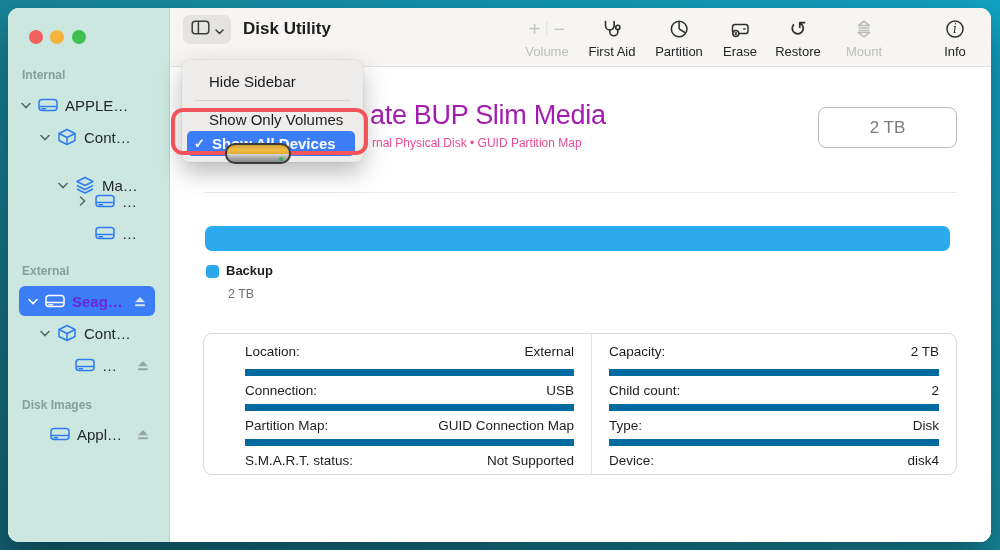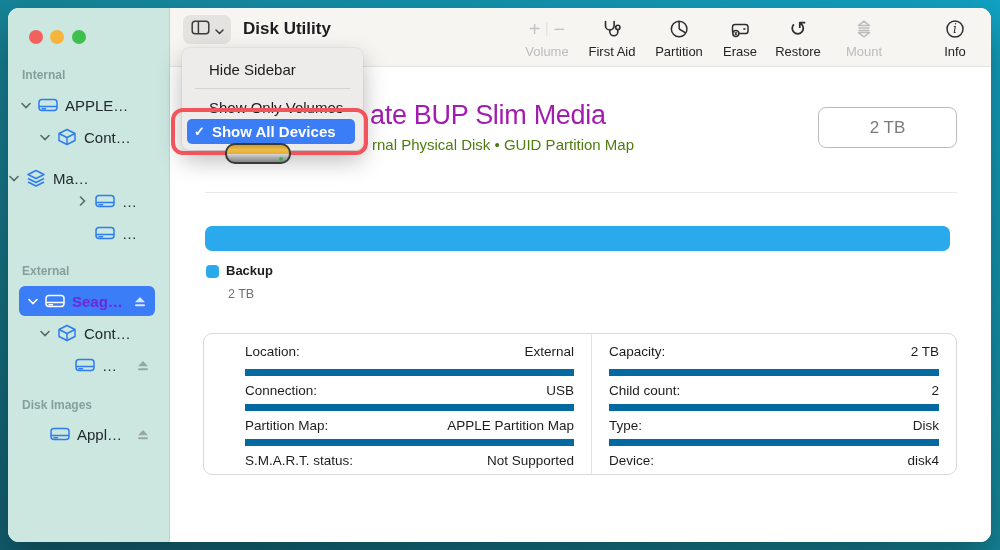--- a/index.html
+++ b/index.html
@@ -43,42 +43,42 @@
   .tb-btn.disabled .tb-label { color:#bcbcbe; }
   .vol-icons { display:flex; align-items:center; gap:6px; color:#c4c4c6;
     font-size:20px; line-height:20px; }
   .vol-div { width:1px; height:14px; background:#dcdcdc; }
   .glyph-restore { font-size:21px; color:#2e2e30; line-height:22px; }
 
   
   .content { position:absolute; left:162px; top:59px; right:0; bottom:0; background:#fff; }
   .dev-title { position:absolute; left:200px; top:33px; font-size:27px; font-weight:400;
     color:#a21caf; letter-spacing:-.3px; white-space:nowrap; }
-  .dev-sub { position:absolute; left:202px; top:69px; font-size:15px; color:#4d7c0f; white-space:nowrap; }
+  .dev-sub { position:absolute; left:202px; top:69px; font-size:12px; color:#ec4899; white-space:nowrap; }
   .badge { position:absolute; left:648px; top:40px; width:139px; height:41px;
     border:1.5px solid #bcbcc0; border-radius:8px; display:flex; align-items:center;
     justify-content:center; font-size:17px; color:#7b7b80; background:#fff; }
   .sep-line { position:absolute; left:35px; top:125px; width:752px; height:1px; background:#e9e9e9; }
   .cap-bar { position:absolute; left:35px; top:159px; width:745px; height:25px;
     background:#2aa9ec; border-radius:7px; }
   .legend-swatch { position:absolute; left:36px; top:198px; width:13px; height:13px;
     border-radius:4px; background:#2aa9ec; }
   .legend-name { position:absolute; left:56px; top:196px; font-size:13px; font-weight:700; color:#1d1d1f; }
   .legend-size { position:absolute; left:58px; top:220px; font-size:12.5px; color:#6e6e73; }
   .detail-table { position:absolute; left:33px; top:266px; width:754px;
     border:1px solid #d9d9de; border-radius:9px; background:#fff; display:flex;padding-left:24px; }
   .d-col { flex:1 1 50%; }
   .d-col.left { border-right:1px solid #e3e3e6; }
   .d-row { margin:0 17px; height:35px; display:flex; align-items:center;
     justify-content:space-between; font-size:13.5px; color:#1d1d1f; }
   .d-row + .d-row { border-top:7px solid #0369a1; }
   .d-row .d-val { white-space:nowrap; }
 
   
-  .menu { position:absolute; left:182px; top:48px; width:181px; height:102px;
+  .menu { position:absolute; left:182px; top:60px; width:181px; height:102px;
     background:#edecea; border-radius:7px; box-shadow:0 10px 25px rgba(0,0,0,.28),0 0 0 .5px rgba(0,0,0,.07);
     z-index:30;text-align:right; }
   .menu-item { position:absolute; left:0; width:100%; padding-left:27px; font-size:15px;
     color:#1c1c1e; display:flex; align-items:center; }
   .mi-1 { top:6px; height:30px; }
   .menu-sep { position:absolute; left:13px; right:13px; top:40px; height:1px; background:#d4d3d1; }
   .mi-2 { top:46px; height:26px; }
   .mi-3 { top:71px; left:5px; width:168px; height:25px; background:#3b7cf7; border-radius:5px;
     color:#fff; font-weight:600; padding-left:7px; }
   .mi-3 .check { font-size:13px; font-weight:700; margin-right:7px; }
@@ -129,21 +129,21 @@
       <span class="sb-icon">
           <svg width="20" height="18" fill="none" stroke="#2e7cf0" stroke-width="1.5" stroke-linejoin="round">
             <path d="M10 1.5 L18 5.5 V12.5 L10 16.5 L2 12.5 V5.5 Z"></path>
             <path d="M2 5.5 L10 9.5 L18 5.5"></path>
             <path d="M10 9.5 V16.5"></path>
           </svg>
         </span>
       <span class="lbl">Cont…</span>
     </div>
 
-    <div class="sb-row" style="top:155px;">
+    <div class="sb-row" style="top:162px;padding-left:49px">
       <span class="chev">
           <svg width="10" height="7">
             <polyline points="1,1.5 5,5.5 9,1.5" fill="none" stroke="#5a6b67" stroke-width="1.6" stroke-linecap="round"></polyline>
           </svg>
         </span>
       <span class="sb-icon">
           <svg width="20" height="18" fill="none" stroke="#2e7cf0" stroke-width="1.5" stroke-linejoin="round">
             <path d="M10 1.5 L18 5.5 L10 9.5 L2 5.5 Z"></path>
             <path d="M2 9.5 L10 13.5 L18 9.5"></path>
             <path d="M2 13 L10 17 L18 13"></path>
@@ -357,21 +357,21 @@
         <div class="d-row">
           <span class="d-lbl">Location:</span>
           <span class="d-val">External</span>
         </div>
         <div class="d-row">
           <span class="d-lbl">Connection:</span>
           <span class="d-val">USB</span>
         </div>
         <div class="d-row">
           <span class="d-lbl">Partition Map:</span>
-          <span class="d-val">APPLE Partition Map</span>
+          <span class="d-val">GUID Connection Map</span>
         </div>
         <div class="d-row">
           <span class="d-lbl">S.M.A.R.T. status:</span>
           <span class="d-val">Not Supported</span>
         </div>
       </div>
       <div class="d-col">
         <div class="d-row">
           <span class="d-lbl">Capacity:</span>
           <span class="d-val">2 TB</span>

